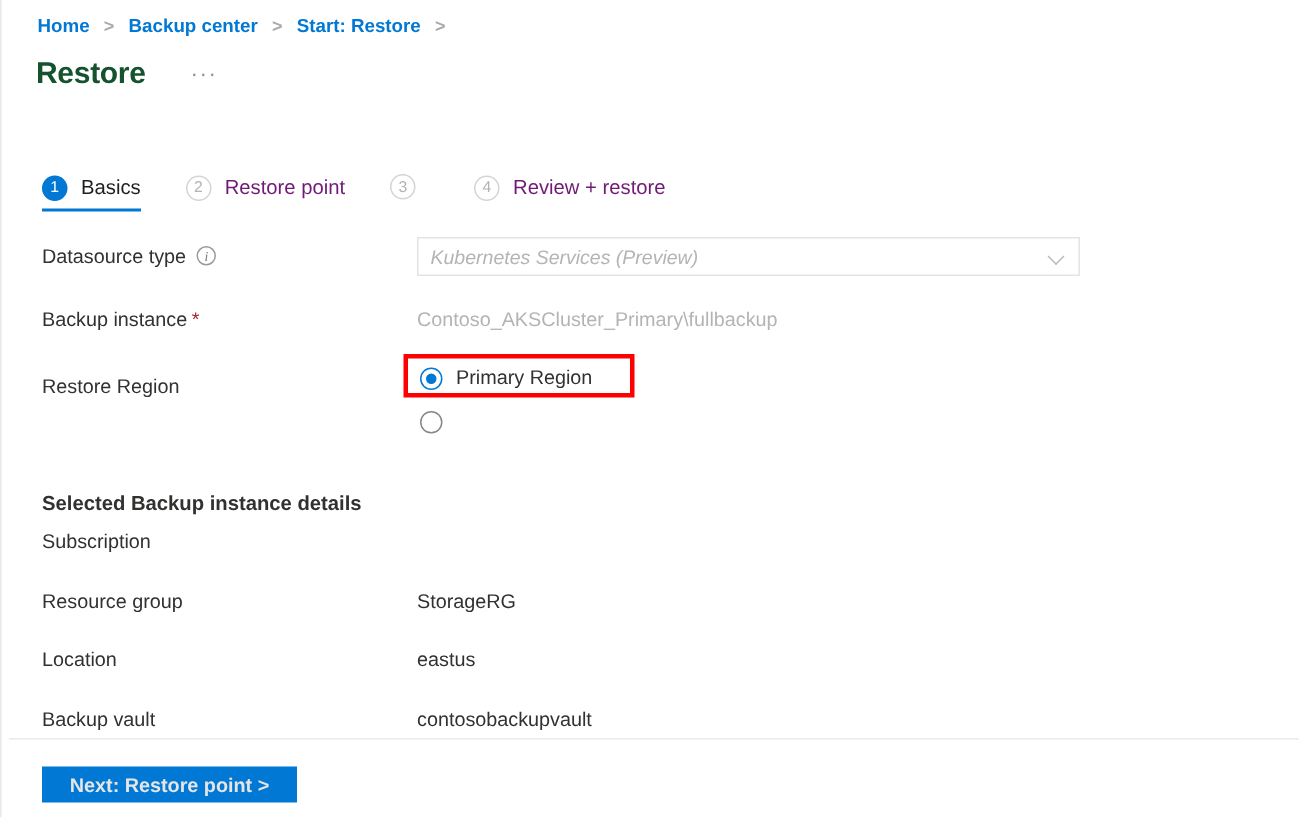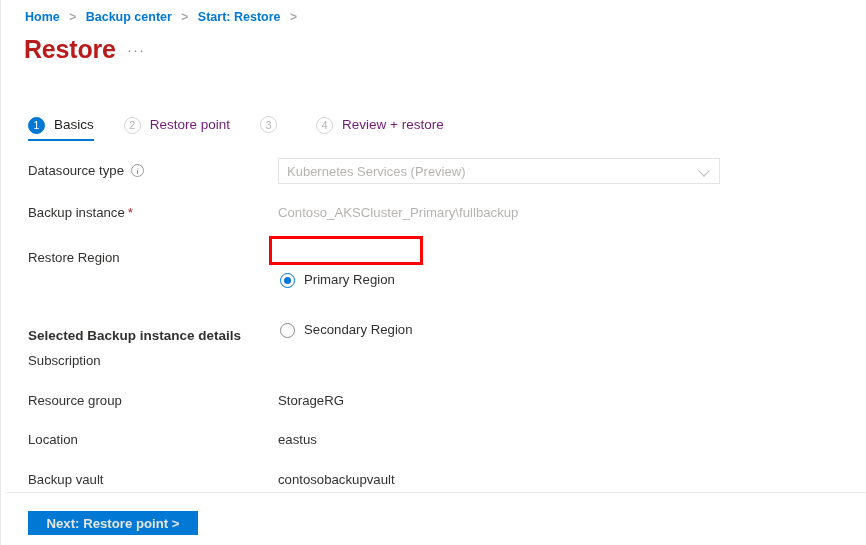--- a/index.html
+++ b/index.html
@@ -42,24 +42,24 @@
     color: #a9a9a9;
     margin: 0 6px;
     font-size: 12px;
   }
 
   
   .page-title {
     position: absolute;
     left: 23px;
     top: 33px;
-    font-size: 25px;
+    font-size: 20px;
     font-weight: 600;
     letter-spacing: -0.2px;
-    color: #b91c1c;
+    color: #14532d;
     line-height: 32px;
   }
   .title-ellipsis {
     position: absolute;
     left: 126px;
     top: 40px;
     font-size: 15px;
     color: #919191;
     letter-spacing: 1px;
     line-height: 20px;
@@ -176,20 +176,21 @@
     box-sizing: border-box;
     display: flex;
     align-items: center;
     cursor: default;
   }
   .dropdown-disabled .dd-value {
     font-size: 13px;
     color: #b6b4b2;
     margin-left: 8px;
     white-space: nowrap;
+    font-style: italic;
   }
   .chevron {
     position: absolute;
     right: 10px;
     top: 8px;
     width: 9px;
     height: 9px;
   }
   .chevron::before {
     content: "";
@@ -217,21 +218,20 @@
     position: absolute;
     left: 279px;
     top: 241px;
   }
   .radio-item {
     display: flex;
     align-items: center;
     height: 22px;
     margin-bottom: 7px;
     cursor: pointer;
-    margin-top: 28px;
   }
   .radio-mark {
     width: 15px;
     height: 15px;
     border-radius: 50%;
     box-sizing: border-box;
     margin-right: 9px;
     flex: none;
     position: relative;
     background: #ffffff;
@@ -384,21 +384,20 @@
     <span class="f-label">Restore Region</span>
   </div>
 
   <div class="radio-group">
     <div class="radio-item checked">
       <span class="radio-mark"></span>
       <span class="radio-label">Primary Region</span>
     </div>
     <div class="radio-item unchecked">
       <span class="radio-mark"></span>
-      <span class="radio-label">Secondary Region</span>
     </div>
   </div>
 
   <div class="highlight-box"></div>
 
   <div class="details-heading">Selected Backup instance details</div>
 
   <div class="detail-label" style="top:351px;">Subscription</div>
 
   <div class="detail-label" style="top:391px;">Resource group</div>

